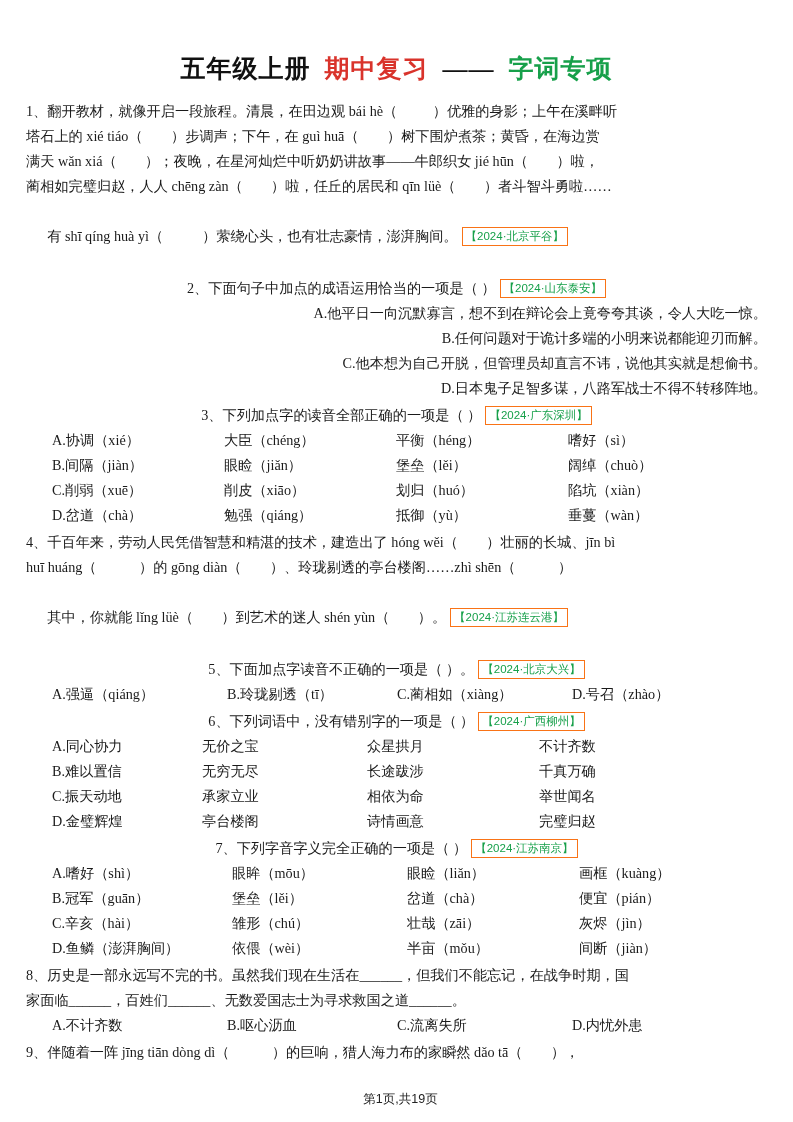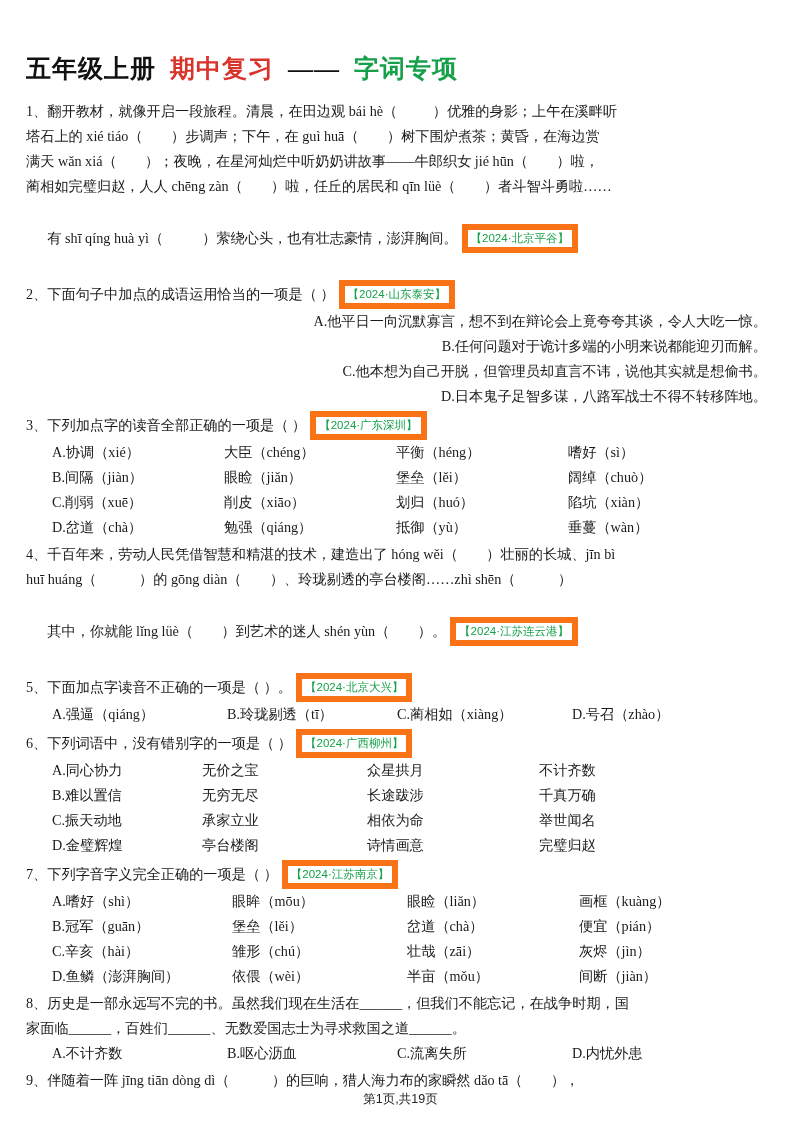--- a/index.html
+++ b/index.html
@@ -17,21 +17,21 @@
   }
   .page {
     width: 793px;
     height: 1122px;
     box-sizing: border-box;
     padding: 44px 26px 0 26px;
     position: relative;
   }
   
   .title-row {
-    text-align: left;
+    text-align: center;
     margin: 8px 0 14px 0;
     white-space: nowrap;
   }
   .title-row span {
     font-weight: bold;
     font-size: 25px;
     letter-spacing: 1px;
     vertical-align: middle;
   }
   .t-black { color: #111; }
@@ -48,27 +48,28 @@
   .q {
     font-size: 14.2px;
     line-height: 25px;
     margin-bottom: 2px;
   }
   .q-line {
     white-space: pre-wrap;
   }
   .q-stem {
     text-indent: 0;
+    text-align: center;
   }
 
   
   .tag {
     display: inline-block;
     color: #17a04a;
-    border: 6px solid #f97316;
+    border: 1px solid #f97316;
     font-size: 11.5px;
     line-height: 14px;
     padding: 1px 3px 2px 3px;
     margin-left: 4px;
     vertical-align: 1px;
     font-family: "Liberation Sans", sans-serif;
     white-space: nowrap;
   }
 
   

